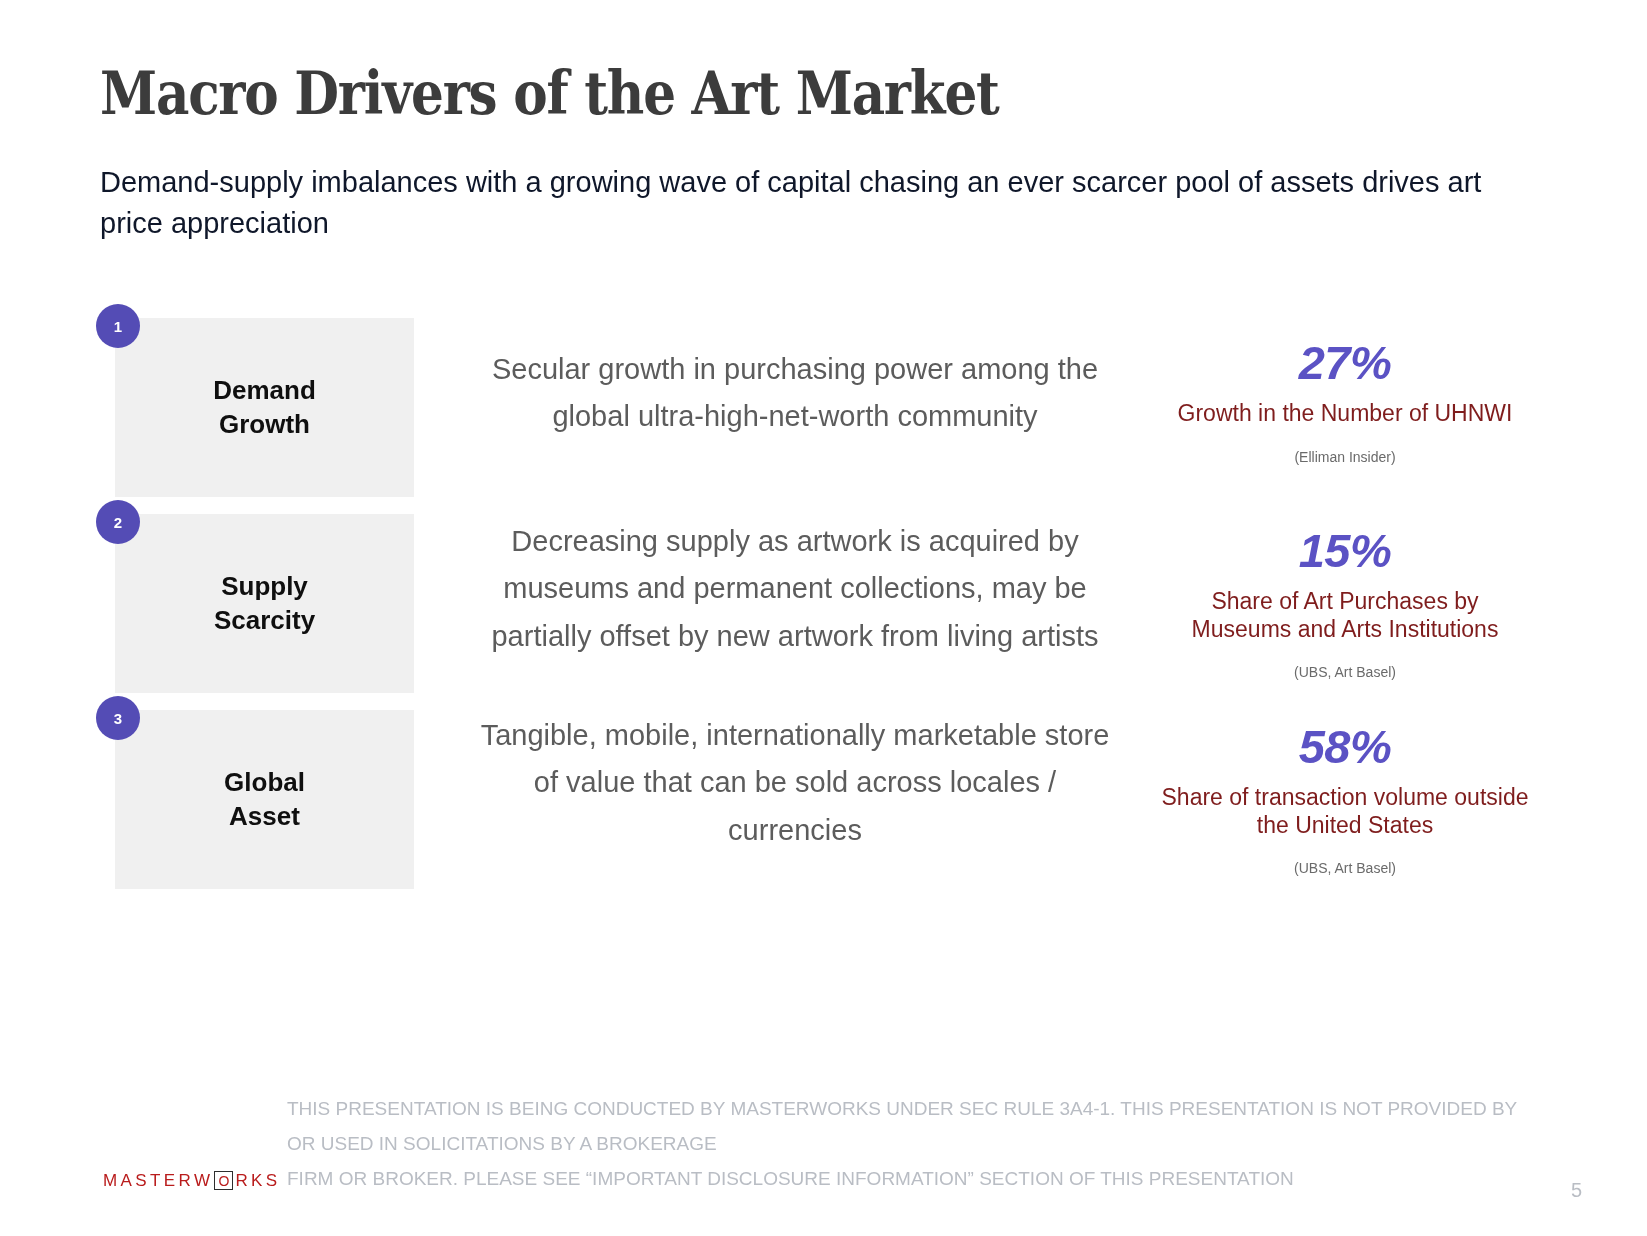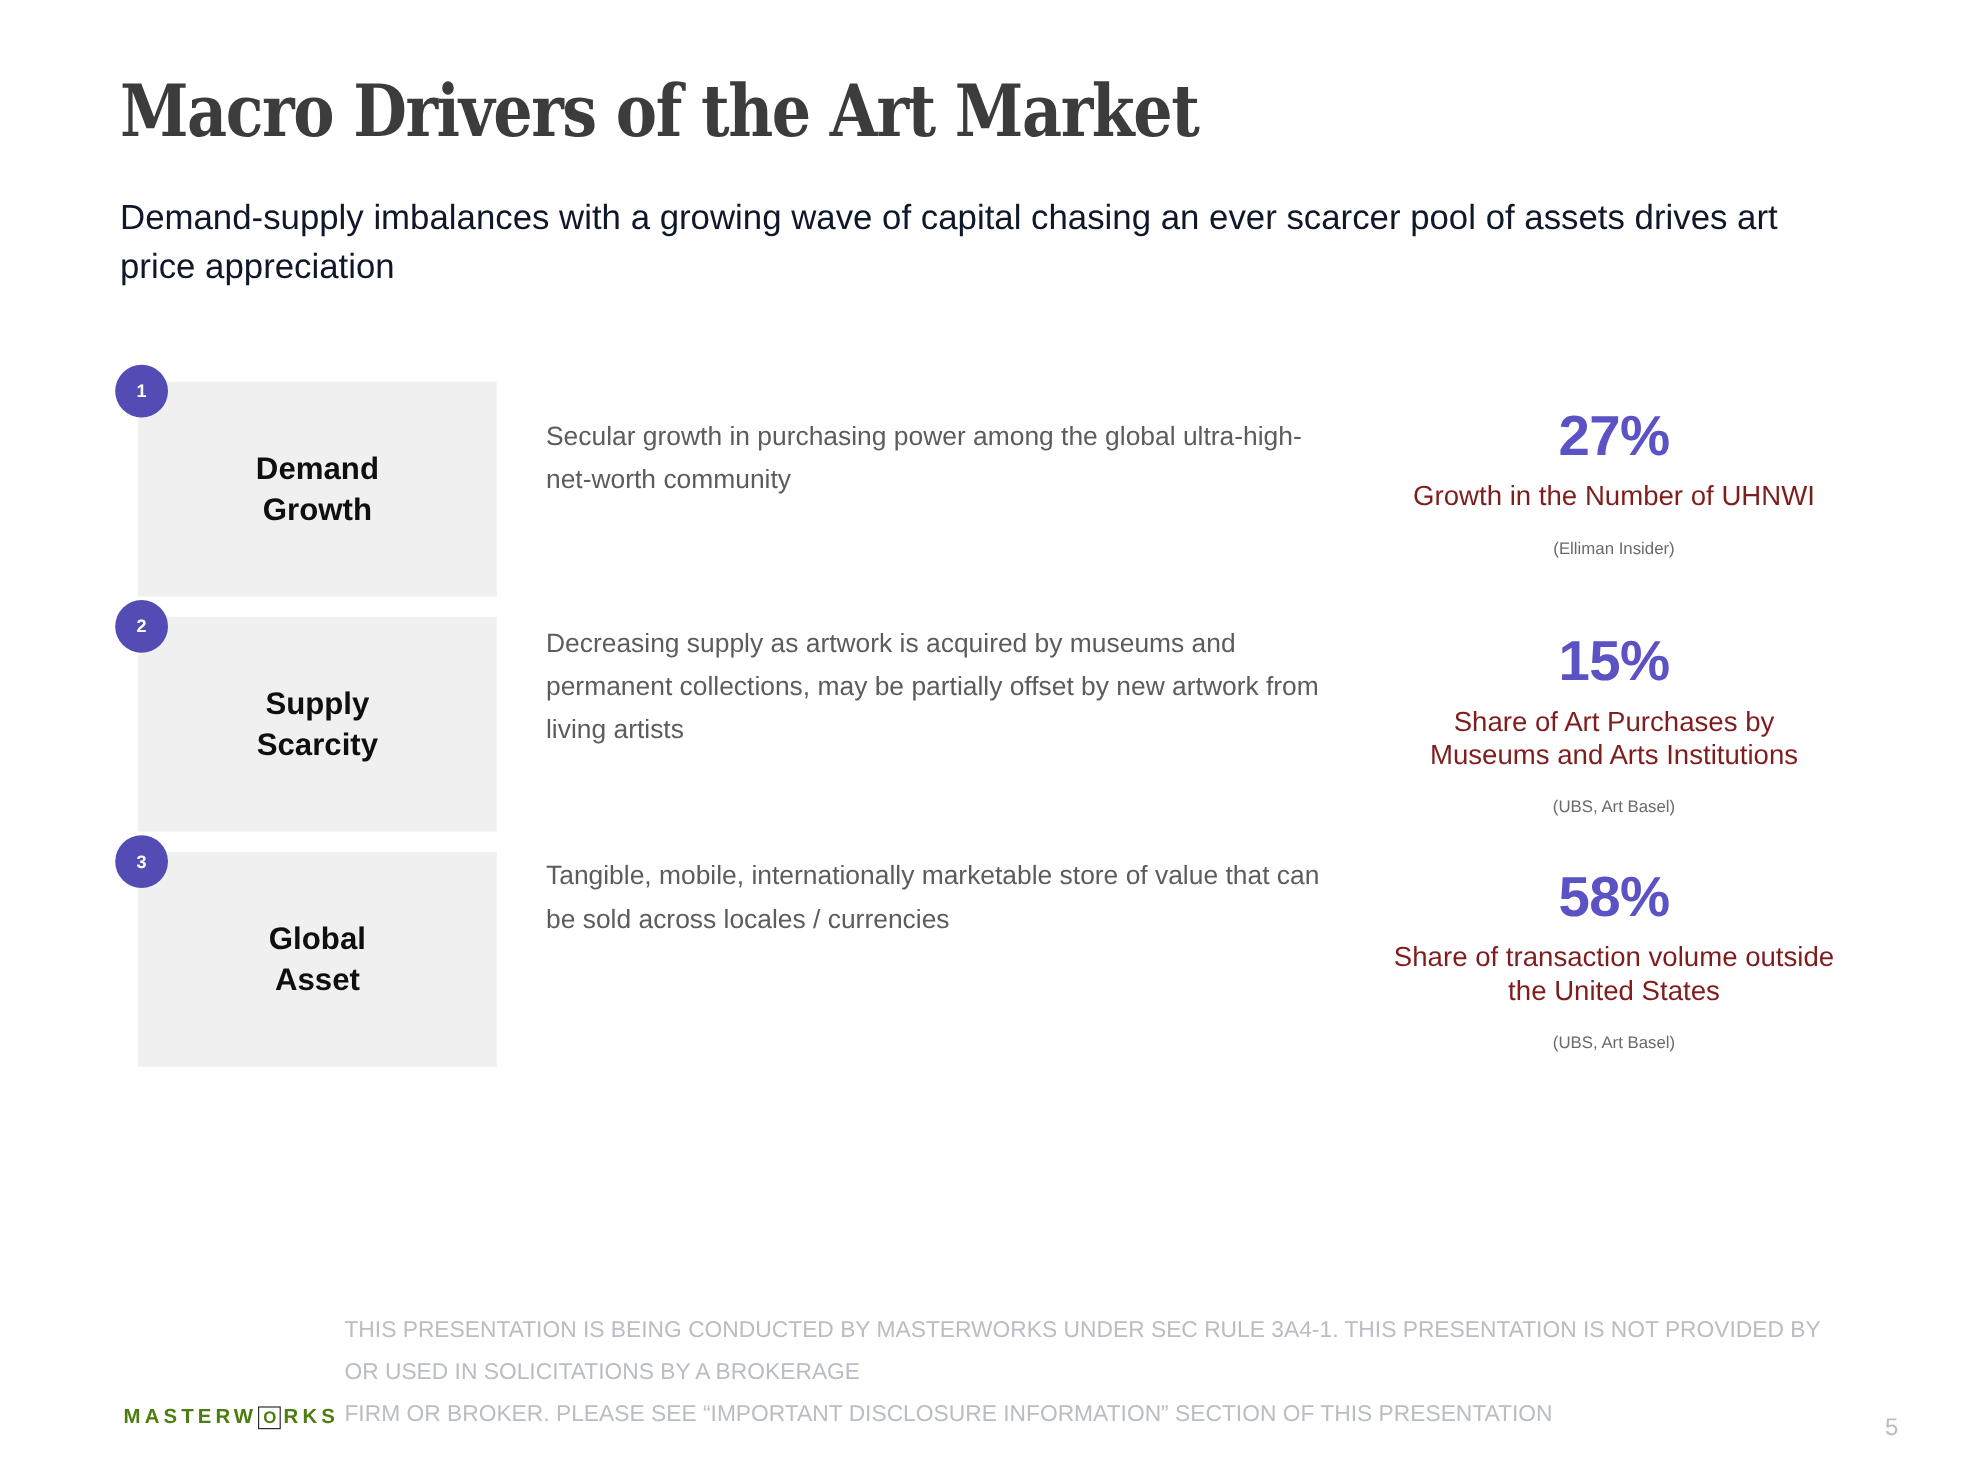--- a/index.html
+++ b/index.html
@@ -99,43 +99,45 @@
     font-weight: 700;
     color: #0f0f0f;
     text-align: center;
     line-height: 1.3;
     white-space: pre-line;
   }
 
   
   .desc {
     position: absolute;
-    left: 455px;
+    left: 465px;
     top: 18px;
     width: 660px;
-    font-size: 22px;
+    font-size: 29px;
     line-height: 1.63;
     color: #5c5c5c;
     font-weight: 400;
+    text-align: center;
   }
 
   
   .stat {
     position: absolute;
     left: 1130px;
     top: 6px;
     width: 430px;
     text-align: center;
   }
   .stat-value {
     font-size: 47px;
     font-weight: 700;
     color: #5b52c4;
     letter-spacing: -0.5px;
     line-height: 1.15;
+    font-style: italic;
   }
   .stat-caption {
     margin-top: 10px;
     font-size: 23px;
     line-height: 1.2;
     color: #7f1d1d;
     font-weight: 400;
     white-space: pre-line;
   }
   .stat-source {
@@ -159,25 +161,25 @@
     left: 0;
     bottom: 0;
     width: 1647px;
     height: 110px;
   }
   .logo {
     position: absolute;
     left: 103px;
     bottom: 45px;
     display: flex;
-    align-items: center;
+    align-items: flex-start;
     font-size: 17px;
-    font-weight: 700;
+    font-weight: 400;
     letter-spacing: 3.4px;
-    color: #4d7c0f;
+    color: #b91c1c;
   }
   .logo .boxed-o {
     display: inline-flex;
     align-items: center;
     justify-content: center;
     border: 1.6px solid #2e2e2e;
     width: 19px;
     height: 19px;
     margin: 0 2px 0 1px;
     letter-spacing: 0;

